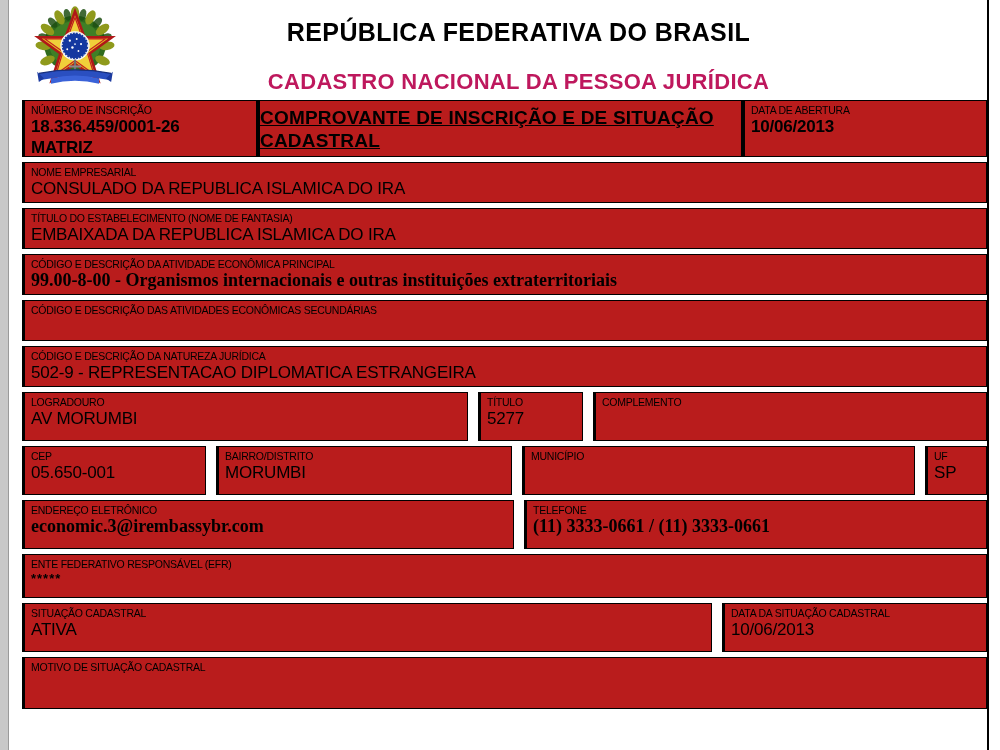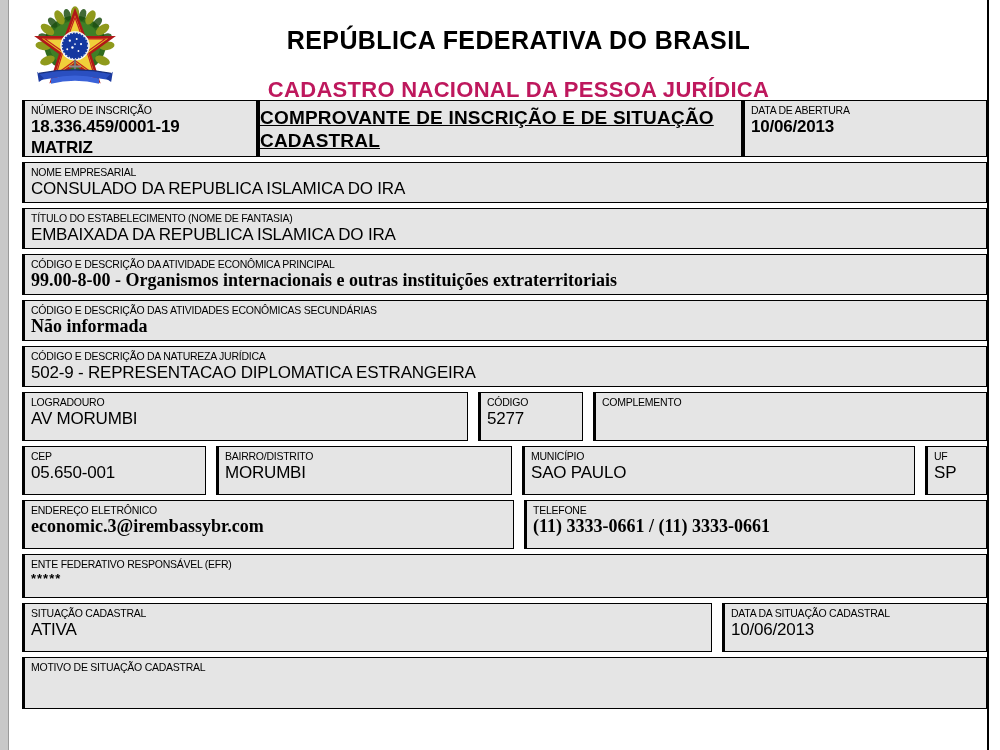--- a/index.html
+++ b/index.html
@@ -41,21 +41,21 @@
     position: absolute;
     left: 10px; top: 0;
     width: 977px; height: 750px;
     background: #ffffff;
   }
 
   
   .header {
     position: relative;
     height: 100px;
-    padding-top: 20px;
+    padding-top: 12px;
   }
   .emblem {
     position: absolute;
     left: 22px; top: 6px;
     width: 86px; height: 90px;
   }
   .header-titles {
     text-align: center;
     padding-left: 40px;
   }
@@ -82,21 +82,21 @@
   .row {
     display: flex;
     align-items: stretch;
     margin-bottom: 5px;
   }
 
   
   .cell {
     border: 1.6px solid #000;
     border-left-width: 3px;
-    background: #e5e5e5;
+    background: #b91c1c;
     padding: 3px 0 2px 6px;
     position: relative;
     min-width: 0;
   }
 
   .cap {
     font-size: 10.5px;
     line-height: 12px;
     letter-spacing: -0.25px;
     color: #000;
@@ -218,21 +218,21 @@
         <div class="title-line1">REPÚBLICA FEDERATIVA DO BRASIL</div>
         <div class="title-line2">CADASTRO NACIONAL DA PESSOA JURÍDICA</div>
       </div>
     </div>
 
     <div class="rows">
 
       <div class="row r-ident">
         <div class="cell" style="width:235px">
           <div class="cap">NÚMERO DE INSCRIÇÃO</div>
-          <div class="val bold">18.336.459/0001-19</div>
+          <div class="val bold">18.336.459/0001-26</div>
           <div class="val bold">MATRIZ</div>
         </div>
         <div class="cell doc-title" style="flex:1">
           <span>COMPROVANTE DE INSCRIÇÃO E DE SITUAÇÃO CADASTRAL</span>
         </div>
         <div class="cell" style="width:245px">
           <div class="cap">DATA DE ABERTURA</div>
           <div class="val bold">10/06/2013</div>
         </div>
       </div>
@@ -254,39 +254,38 @@
       <div class="row r-1line">
         <div class="cell" style="flex:1">
           <div class="cap">CÓDIGO E DESCRIÇÃO DA ATIVIDADE ECONÔMICA PRINCIPAL</div>
           <div class="val serif">99.00-8-00 - Organismos internacionais e outras instituições extraterritoriais</div>
         </div>
       </div>
 
       <div class="row r-1line">
         <div class="cell" style="flex:1">
           <div class="cap">CÓDIGO E DESCRIÇÃO DAS ATIVIDADES ECONÔMICAS SECUNDÁRIAS</div>
-          <div class="val serif">Não informada</div>
         </div>
       </div>
 
       <div class="row r-1line">
         <div class="cell" style="flex:1">
           <div class="cap">CÓDIGO E DESCRIÇÃO DA NATUREZA JURÍDICA</div>
           <div class="val">502-9 - REPRESENTACAO DIPLOMATICA ESTRANGEIRA</div>
         </div>
       </div>
 
       <div class="row r-addr">
         <div class="cell" style="width:446px">
           <div class="cap">LOGRADOURO</div>
           <div class="val">AV MORUMBI</div>
         </div>
         <div class="gap-md"></div>
         <div class="cell" style="width:105px">
-          <div class="cap">CÓDIGO</div>
+          <div class="cap">TÍTULO</div>
           <div class="val">5277</div>
         </div>
         <div class="gap-md"></div>
         <div class="cell" style="flex:1">
           <div class="cap">COMPLEMENTO</div>
           <div class="val empty"></div>
         </div>
       </div>
 
       <div class="row r-addr">
@@ -295,21 +294,20 @@
           <div class="val">05.650-001</div>
         </div>
         <div class="gap-md"></div>
         <div class="cell" style="width:296px">
           <div class="cap">BAIRRO/DISTRITO</div>
           <div class="val">MORUMBI</div>
         </div>
         <div class="gap-md"></div>
         <div class="cell" style="flex:1">
           <div class="cap">MUNICÍPIO</div>
-          <div class="val">SAO PAULO</div>
         </div>
         <div class="gap-md"></div>
         <div class="cell" style="width:62px">
           <div class="cap">UF</div>
           <div class="val">SP</div>
         </div>
       </div>
 
       <div class="row r-addr">
         <div class="cell" style="width:492px">

